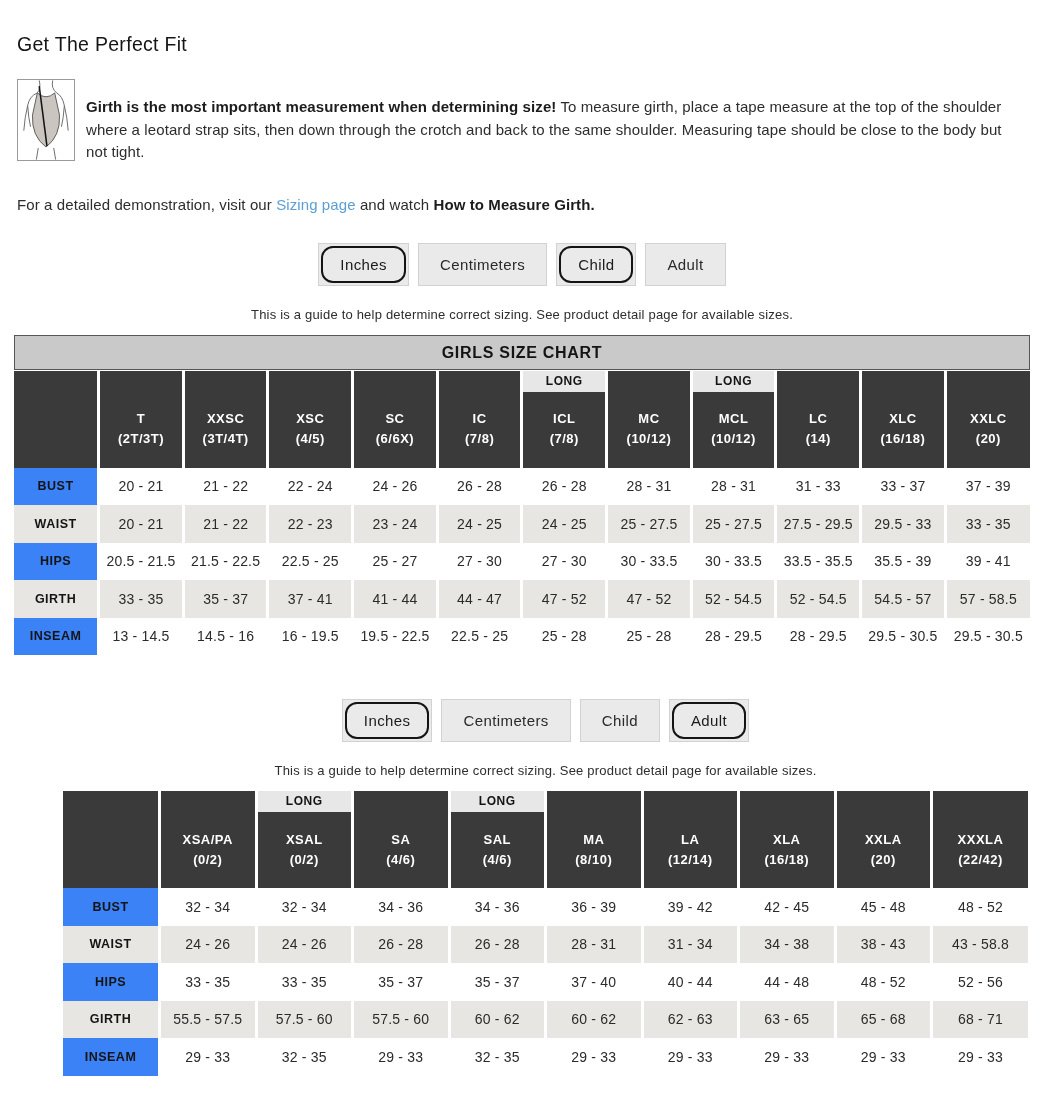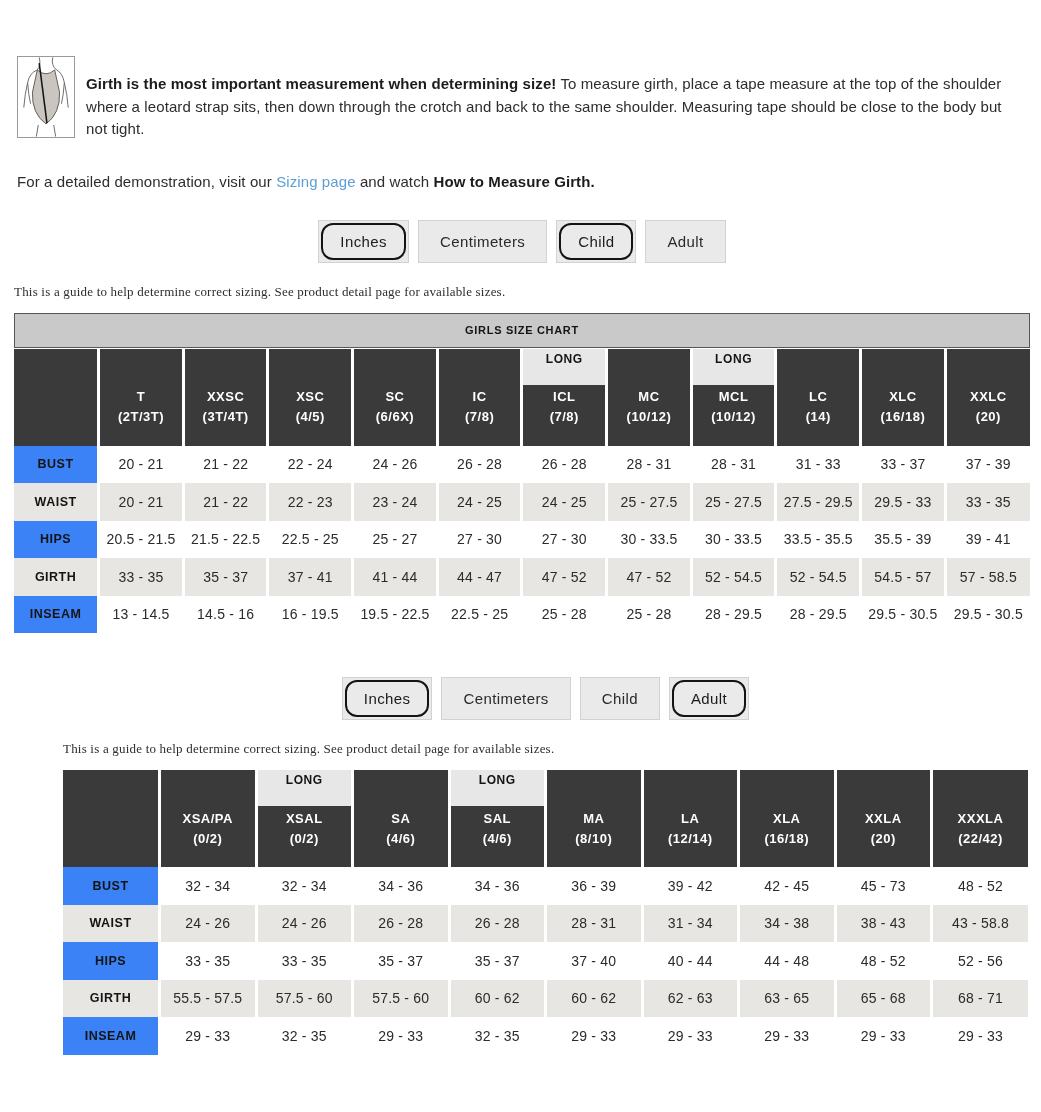--- a/index.html
+++ b/index.html
@@ -36,54 +36,55 @@
     background:var(--button-bg,#eaeaea);border:1px solid #d2d2d2;padding:2px;cursor:pointer;
     font-family:inherit;
   }
   .btn-outer.age-start{}
   .btn-inner{
     display:block;padding:8px 17px;border:2px solid transparent;border-radius:12px;
     font-size:15px;letter-spacing:.4px;color:#2a2a2a;white-space:nowrap;
   }
   .btn-outer.selected .btn-inner{border-color:var(--selected-border,#141414);color:#1a1a1a;}
 
-  .note{margin-top:21px;font-size:13px;letter-spacing:.2px;color:#2d2d2d;font-family:Liberation Serif, serif;}
+  .note{margin-top:21px;text-align:center;font-size:13px;letter-spacing:.2px;color:#2d2d2d;}
 
   .size-chart{margin-top:13px;}
   .chart-title{
     box-sizing:border-box;height:35px;line-height:33px;background:var(--title-bar-bg,#c9c9c9);
     border:1px solid var(--title-bar-border,#565656);text-align:center;
-    font-weight:bold;font-size:11px;letter-spacing:.7px;color:#141414;
+    font-weight:bold;font-size:16px;letter-spacing:.7px;color:#141414;
   }
   table.size-table{width:100%;border-collapse:collapse;table-layout:fixed;margin-top:1px;}
   table.size-table th,table.size-table td{border-right:3px solid #fff;box-sizing:border-box;}
   table.size-table th:last-child,table.size-table td:last-child{border-right:none;}
   th.col-head{
     position:relative;height:97px;background:var(--header-dark,#3a3a3a);
     color:#fff;font-size:13px;font-weight:bold;letter-spacing:.5px;
     vertical-align:middle;padding-top:21px;text-align:center;
   }
   .long-band{
-    position:absolute;top:0;left:0;right:0;height:36px;line-height:21px;
+    position:absolute;top:0;left:0;right:0;height:21px;line-height:21px;
     background:var(--long-band-bg,#e7e7e7);color:#141414;font-size:12px;
     font-weight:bold;letter-spacing:.6px;text-align:center;
   }
   .col-code,.col-range{line-height:20px;}
   tbody tr{height:37.5px;}
   th.row-label{
     font-size:12.5px;font-weight:bold;color:#141414;letter-spacing:.5px;text-align:center;background:#3b82f6;
   }
   td.size-value{font-size:14px;color:#2b2b2b;text-align:center;letter-spacing:.2px;background:#fff;}
   tr.stripe th.row-label,tr.stripe td.size-value{background:var(--stripe-bg,#e8e6e3);}
 </style>
 </head>
 <body>
 
 <div class="page">
 
+  <h1 class="page-title">Get The Perfect Fit</h1>
 
   <div class="intro">
     <div class="leotard-box">
       <svg viewBox="0 0 58 82" xmlns="http://www.w3.org/2000/svg">
         <g fill="none" stroke="#6a6a6a" stroke-width="1">
           <path d="M22 0 Q24 8 20 13"></path>
           <path d="M36 0 Q34 8 40 13"></path>
           <path d="M20 13 Q12 16 10 26 Q7 38 6 52"></path>
           <path d="M40 13 Q46 16 48 26 Q51 38 52 52"></path>
           <path d="M10 26 Q11 40 13 48"></path>
@@ -313,21 +314,21 @@
             <tbody>
               <tr>
                 <th class="row-label">BUST</th>
                 <td class="size-value">32 - 34</td>
                 <td class="size-value">32 - 34</td>
                 <td class="size-value">34 - 36</td>
                 <td class="size-value">34 - 36</td>
                 <td class="size-value">36 - 39</td>
                 <td class="size-value">39 - 42</td>
                 <td class="size-value">42 - 45</td>
-                <td class="size-value">45 - 73</td>
+                <td class="size-value">45 - 48</td>
                 <td class="size-value">48 - 52</td>
               </tr>
               <tr class="stripe">
                 <th class="row-label">WAIST</th>
                 <td class="size-value">24 - 26</td>
                 <td class="size-value">24 - 26</td>
                 <td class="size-value">26 - 28</td>
                 <td class="size-value">26 - 28</td>
                 <td class="size-value">28 - 31</td>
                 <td class="size-value">31 - 34</td>

